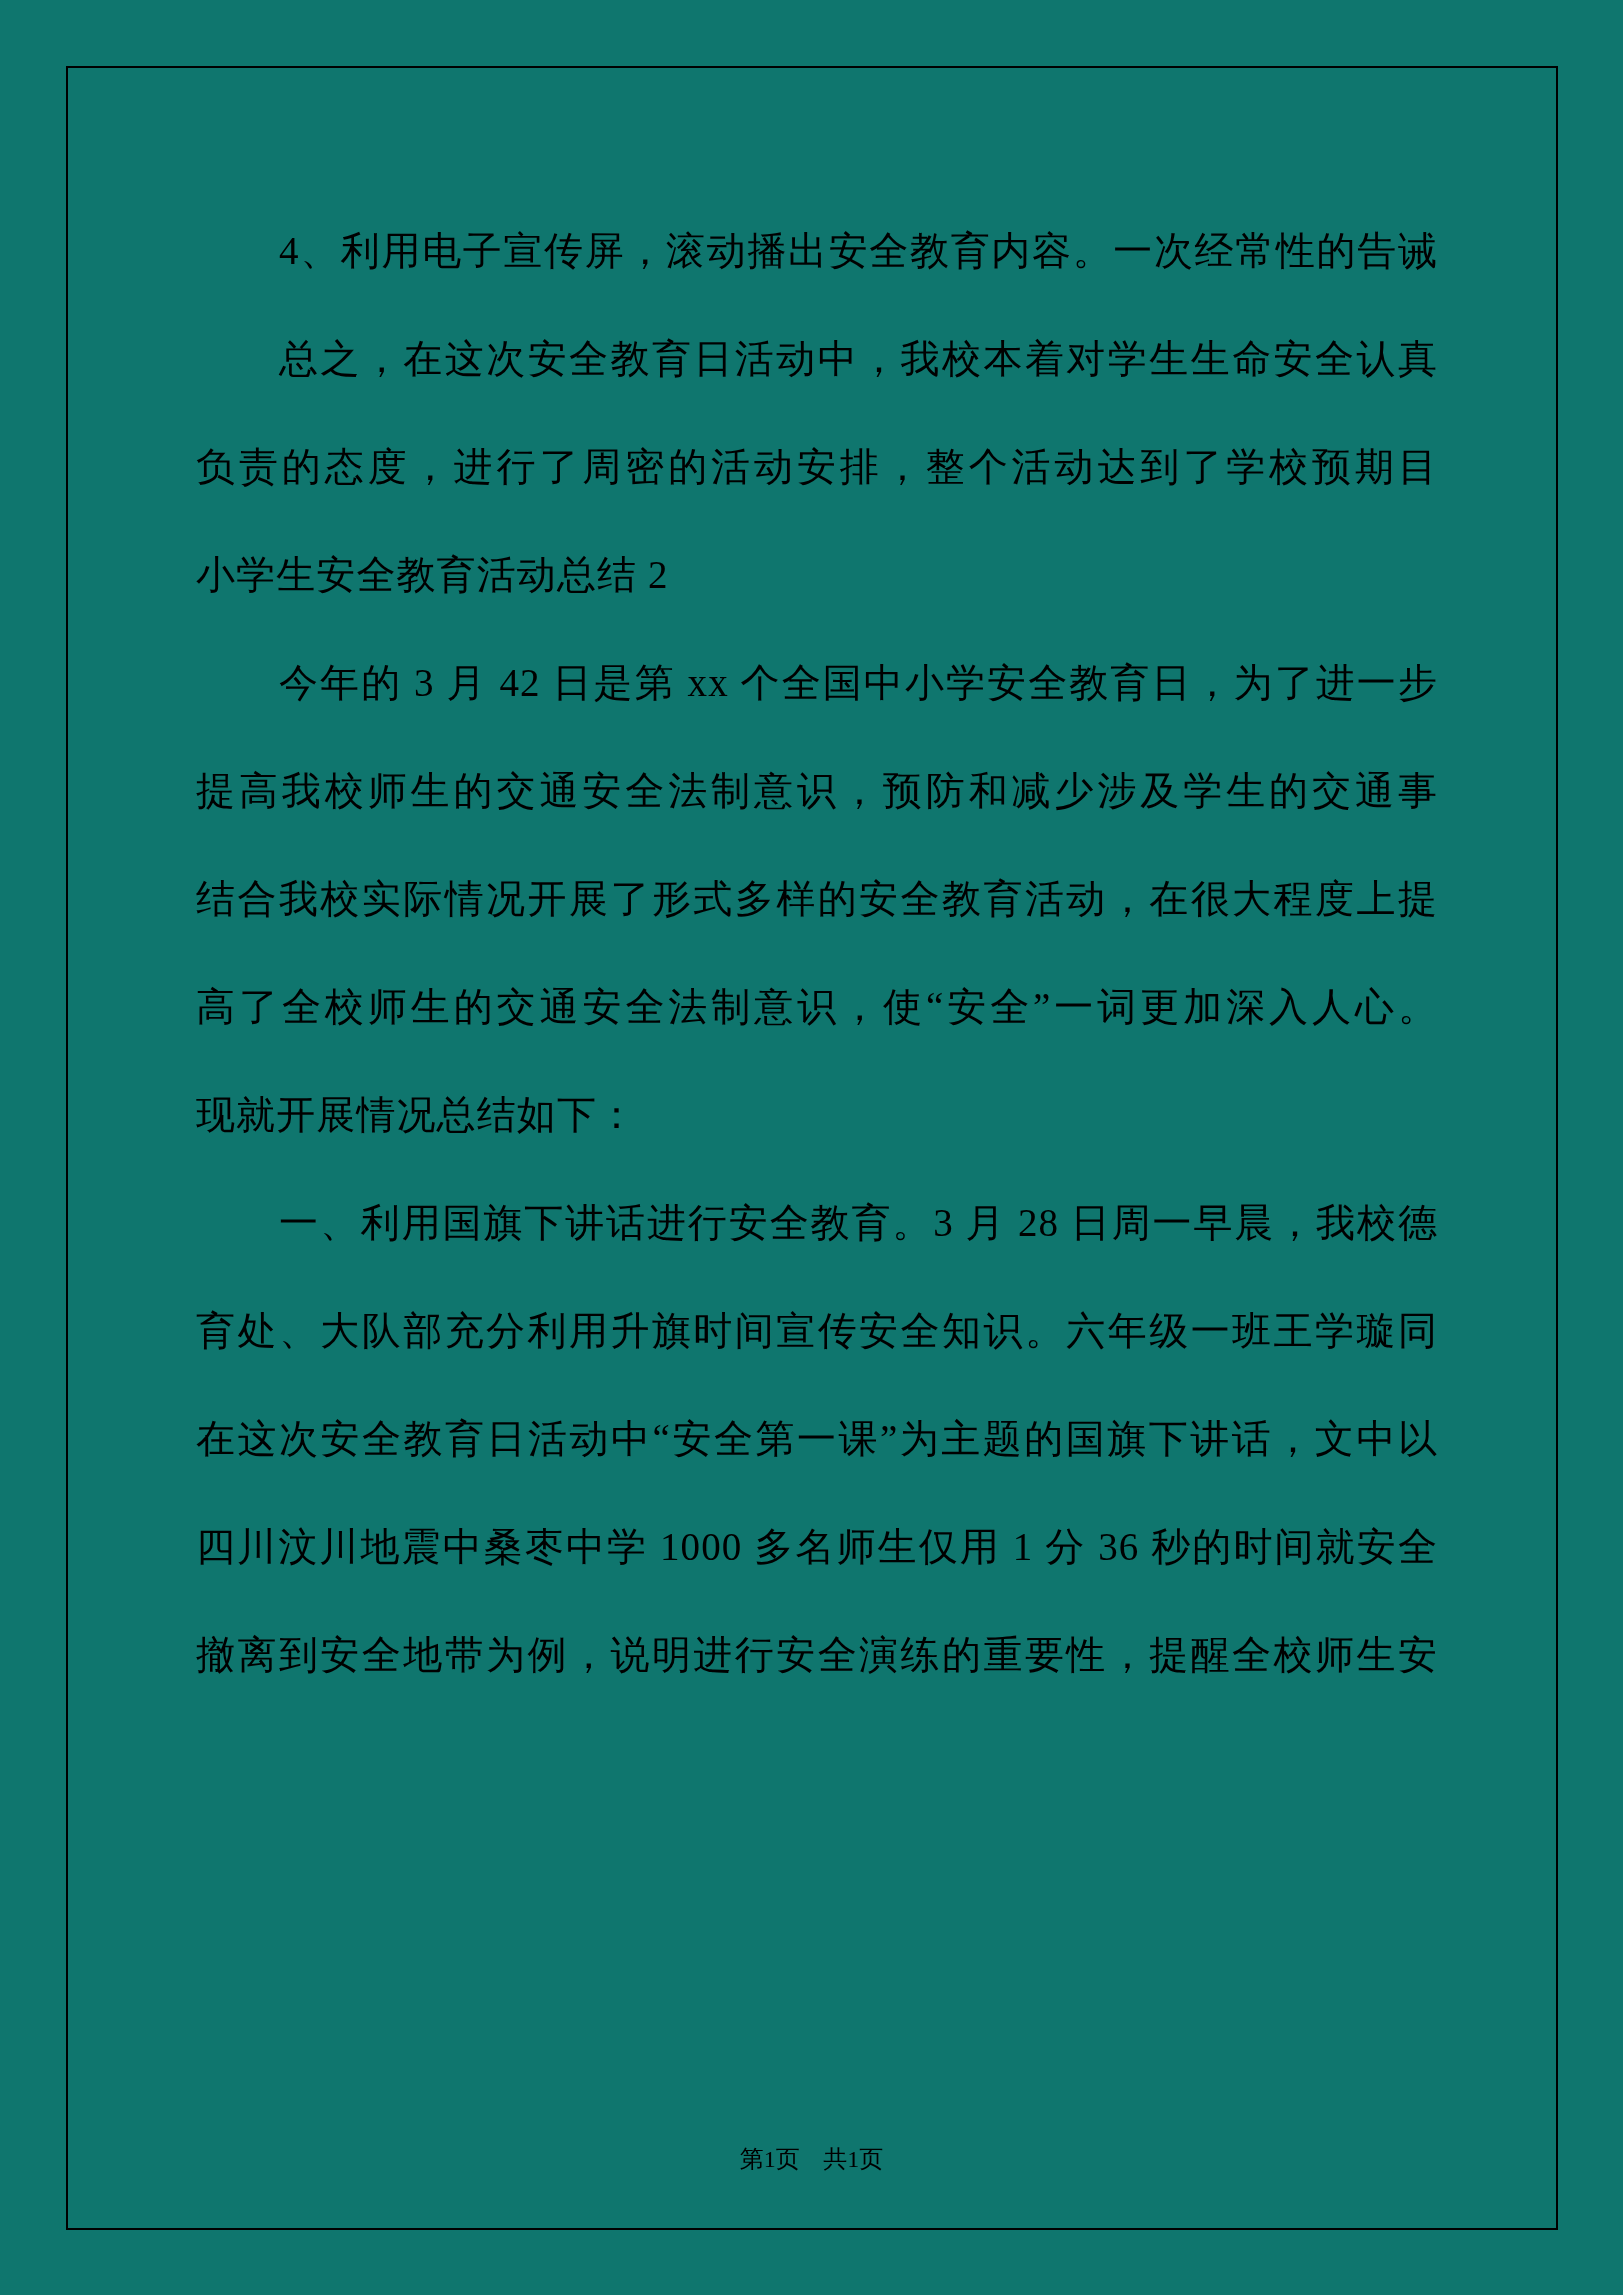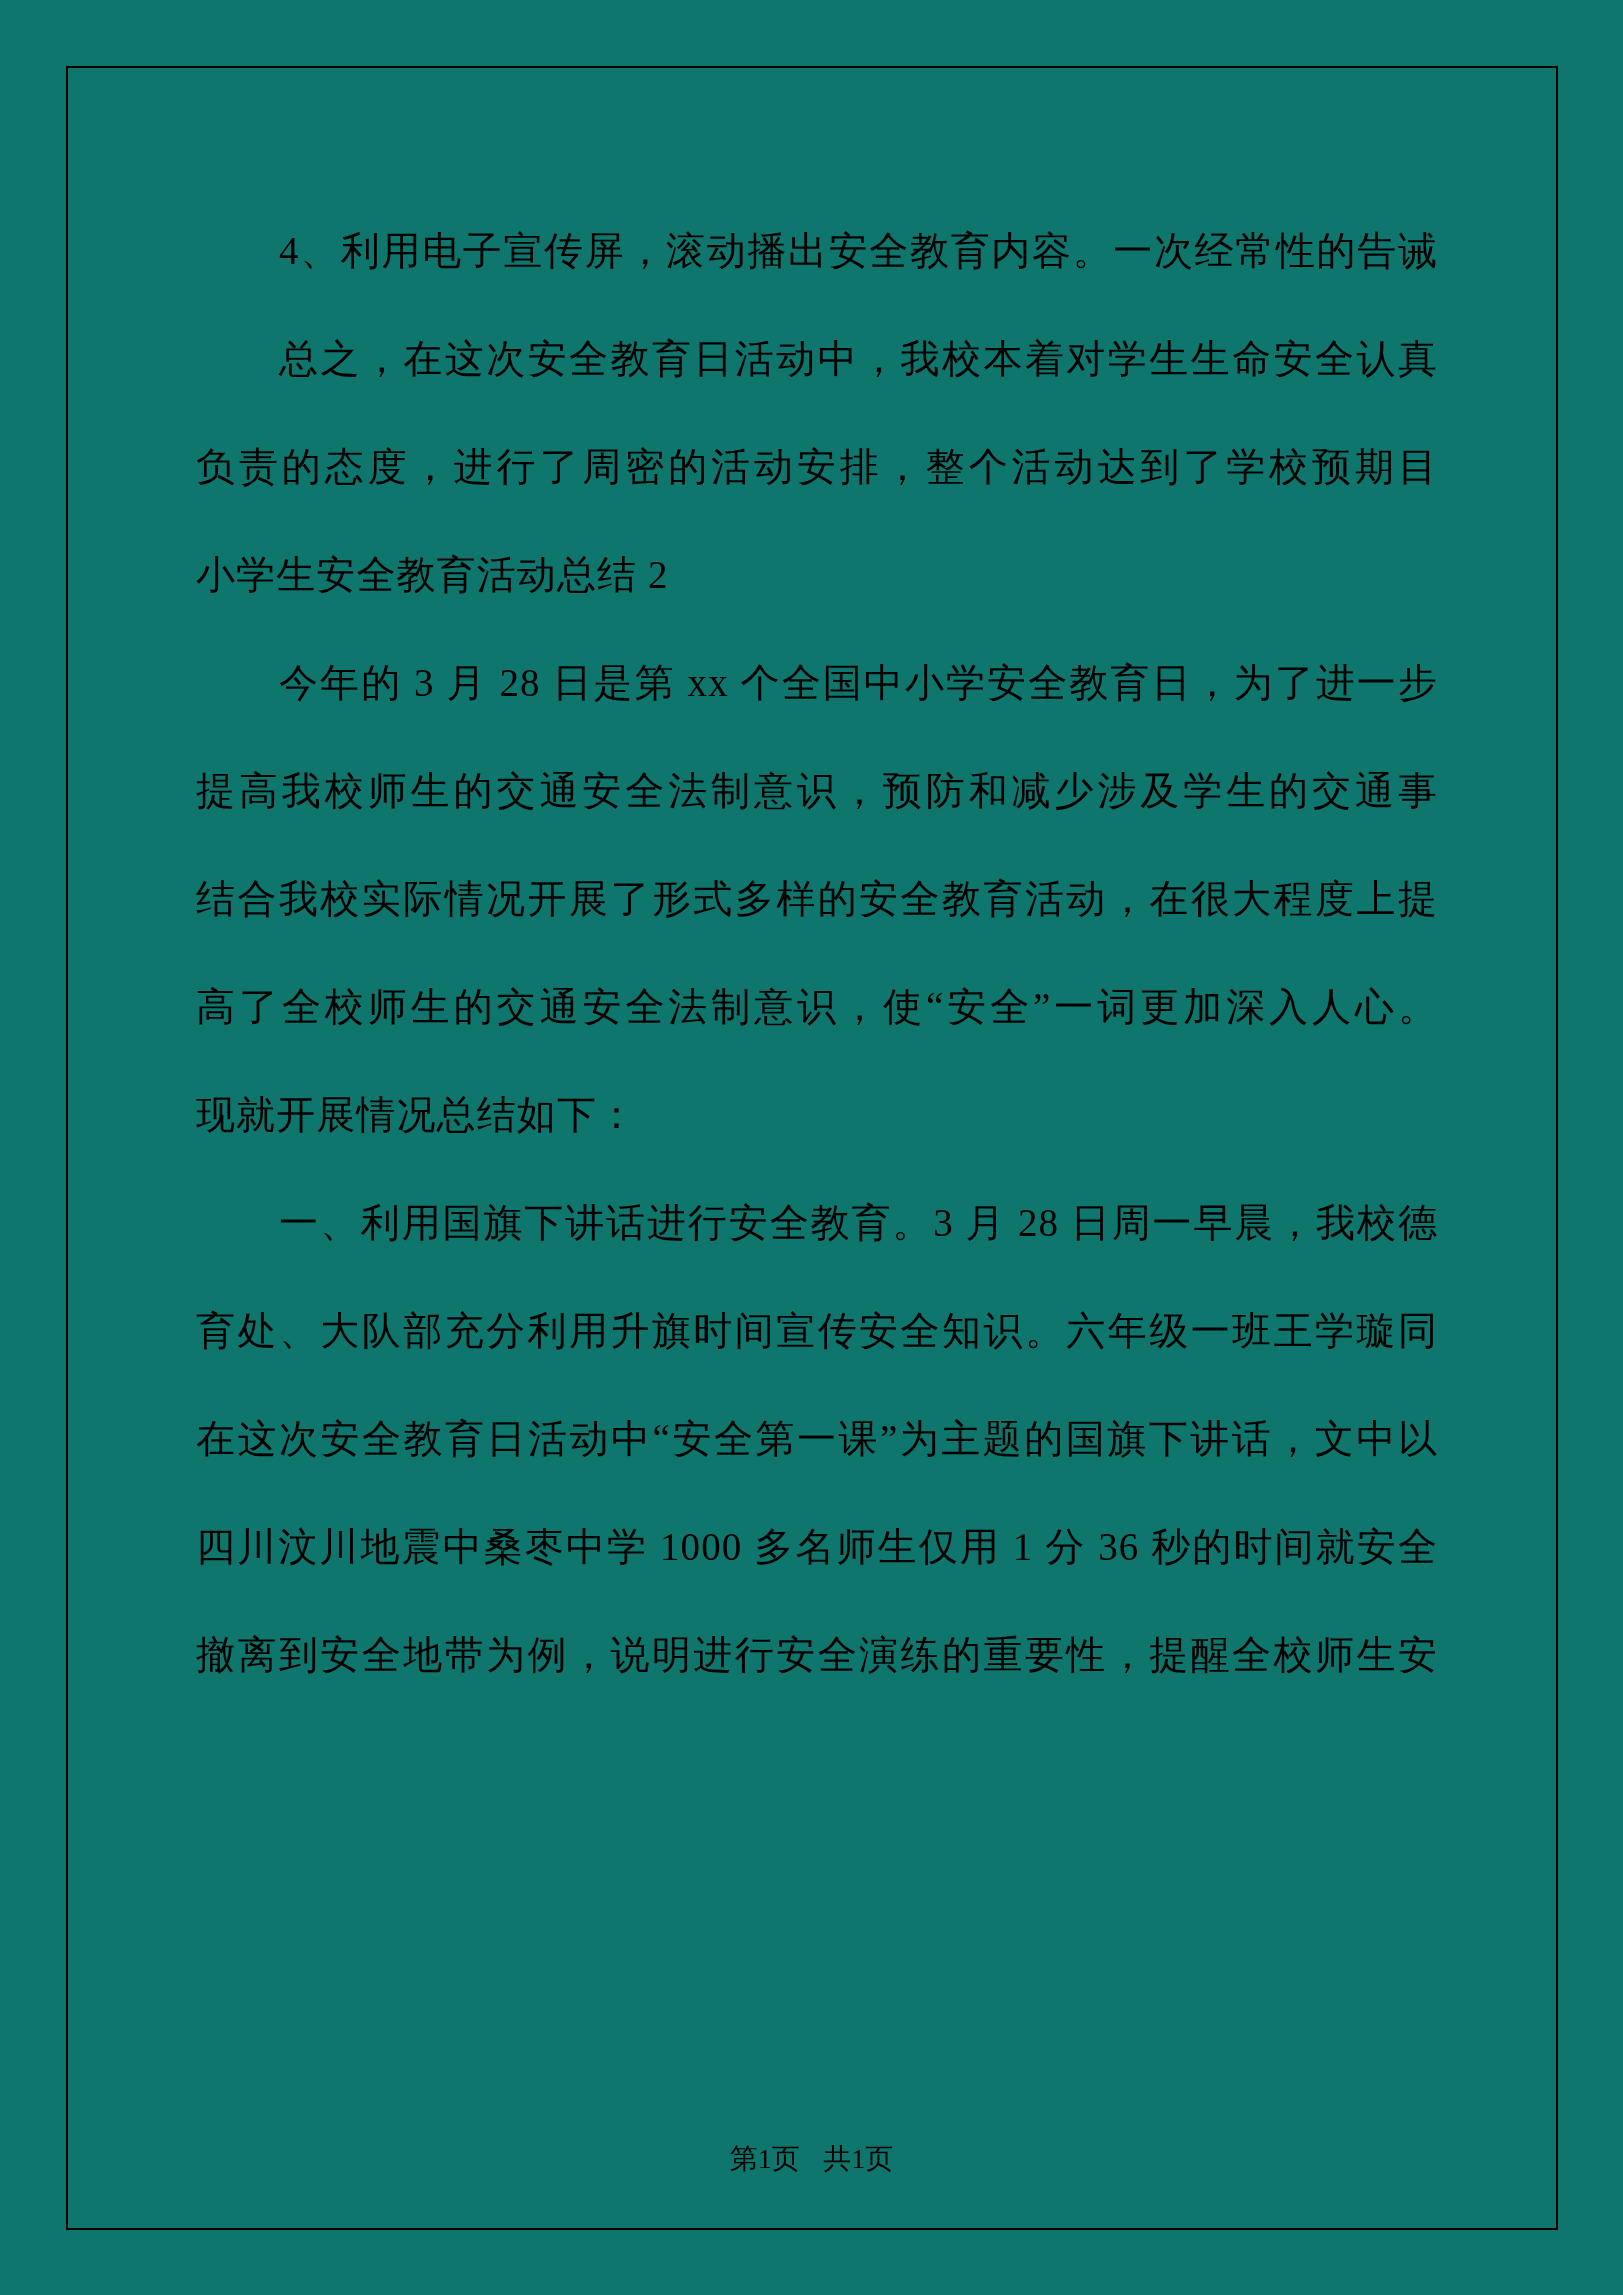--- a/index.html
+++ b/index.html
@@ -53,42 +53,42 @@
   }
   .line.indent {
     text-indent: 83px;
   }
   .footer {
     position: absolute;
     left: 0;
     top: 2141px;
     width: 100%;
     text-align: center;
-    font-size: 28px;
+    font-size: 24px;
     line-height: 36px;
     color: #000000;
   }
   .footer .sep {
     display: inline-block;
     width: 23.6px;
   }
 </style>
 </head>
 <body>
 
 <div class="page">
 
   <div class="border-frame"></div>
 
   <div class="text-block">
     <div class="line fill indent">4、利用电子宣传屏，滚动播出安全教育内容。一次经常性的告诫</div>
     <div class="line fill indent">总之，在这次安全教育日活动中，我校本着对学生生命安全认真</div>
     <div class="line fill">负责的态度，进行了周密的活动安排，整个活动达到了学校预期目的，</div>
     <div class="line end">小学生安全教育活动总结 2</div>
-    <div class="line fill indent">今年的 3 月 28 日是第 xx 个全国中小学安全教育日，为了进一步</div>
+    <div class="line fill indent">今年的 3 月 42 日是第 xx 个全国中小学安全教育日，为了进一步</div>
     <div class="line fill">提高我校师生的交通安全法制意识，预防和减少涉及学生的交通事故，</div>
     <div class="line fill">结合我校实际情况开展了形式多样的安全教育活动，在很大程度上提</div>
     <div class="line fill">高了全校师生的交通安全法制意识，使“安全”一词更加深入人心。</div>
     <div class="line end">现就开展情况总结如下：</div>
     <div class="line fill indent">一、利用国旗下讲话进行安全教育。3 月 28 日周一早晨，我校德</div>
     <div class="line fill">育处、大队部充分利用升旗时间宣传安全知识。六年级一班王学璇同</div>
     <div class="line fill">在这次安全教育日活动中“安全第一课”为主题的国旗下讲话，文中以</div>
     <div class="line fill">四川汶川地震中桑枣中学 1000 多名师生仅用 1 分 36 秒的时间就安全</div>
     <div class="line fill">撤离到安全地带为例，说明进行安全演练的重要性，提醒全校师生安</div>
   </div>

